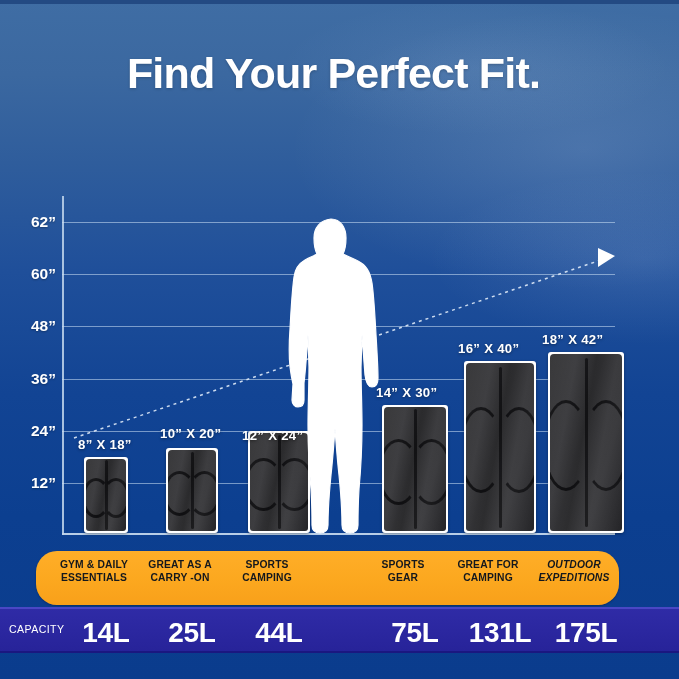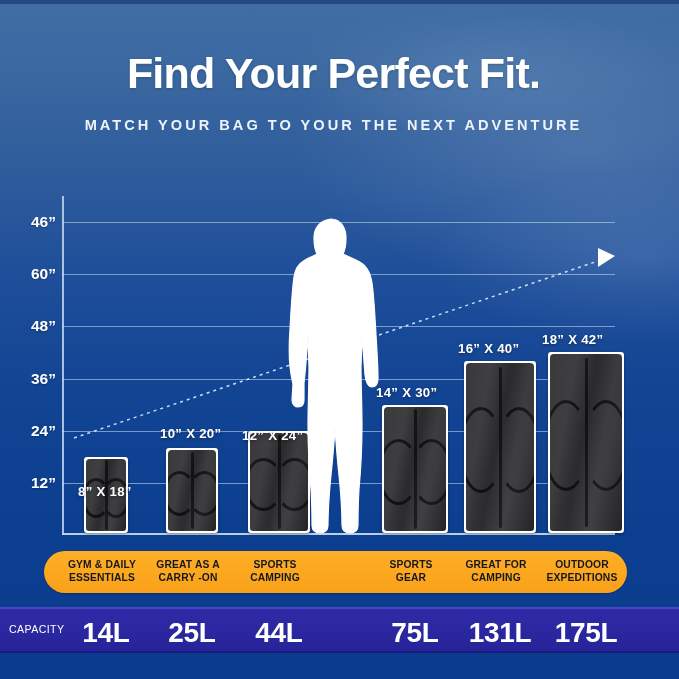--- a/index.html
+++ b/index.html
@@ -76,21 +76,21 @@
     position:absolute;color:#ffffff;font-size:13.2px;font-weight:bold;
     letter-spacing:.3px;white-space:nowrap;
     text-shadow:0 1px 3px rgba(0,0,0,.42);
   }
 
   
   .person{position:absolute;left:284px;top:217px;width:104px;height:320px;}
 
   
   .cat-band{
-    position:absolute;left:44px;top:551px;width:583px;height:42px;
+    position:absolute;left:36px;top:551px;width:583px;height:54px;
     background:linear-gradient(180deg,#ffae28 0%,#fca81f 52%,#f8a01a 100%);
     border-radius:21px;
     box-shadow:0 1px 2px rgba(0,0,0,.25);
   }
   .cat{
     position:absolute;top:7px;text-align:center;color:#14181d;
     font-size:10.3px;font-weight:bold;line-height:13px;letter-spacing:.15px;
   }
 
   
@@ -108,36 +108,35 @@
     font-size:28px;font-weight:bold;letter-spacing:-.3px;
   }
 </style>
 </head>
 <body>
 
 <div id="poster">
 
   <div class="hdr">
     <div class="title">Find Your Perfect Fit.</div>
-    <div class="subtitle">MATCH YOUR BAG TO YOUR THE NEXT ADVENTURE</div>
   </div>
 
   <div class="chart">
     <div class="axis-y"></div>
     <div class="axis-x"></div>
     <div id="gridlines">
         <div class="grid" style="top: 26.0769px;"></div>
         <div class="grid" style="top: 78.2308px;"></div>
         <div class="grid" style="top: 130.385px;"></div>
         <div class="grid" style="top: 182.538px;"></div>
         <div class="grid" style="top: 234.692px;"></div>
         <div class="grid" style="top: 286.846px;"></div>
       </div>
     <div id="yticks">
-        <div class="ytick" style="top: 26.0769px;">46”</div>
+        <div class="ytick" style="top: 26.0769px;">62”</div>
         <div class="ytick" style="top: 78.2308px;">60”</div>
         <div class="ytick" style="top: 130.385px;">48”</div>
         <div class="ytick" style="top: 182.538px;">36”</div>
         <div class="ytick" style="top: 234.692px;">24”</div>
         <div class="ytick" style="top: 286.846px;">12”</div>
       </div>
 
     <svg class="trend" viewBox="0 0 553 339" preserveAspectRatio="none">
       <line x1="12" y1="242" x2="545" y2="62" stroke="#dce8f7" stroke-width="1.5" stroke-dasharray="3 4" opacity="0.92"></line>
       <polygon points="536,52 553,60 536,71" fill="#ffffff"></polygon>
@@ -193,21 +192,21 @@
           <div class="shell">
             <div class="body">
               <div class="arcL"></div>
               <div class="arcR"></div>
               <div class="sheen"></div>
             </div>
           </div>
         </div>
       </div>
     <div id="dimlabels">
-        <div class="dimlbl" style="left: 16px; top: 240.769px; margin-top: 47px;">8” X 18”</div>
+        <div class="dimlbl" style="left: 16px; top: 240.769px;">8” X 18”</div>
         <div class="dimlbl" style="left: 98px; top: 230px;">10” X 20”</div>
         <div class="dimlbl" style="left: 180px; top: 232px;">12” X 24”</div>
         <div class="dimlbl" style="left: 314px; top: 188.615px;">14” X 30”</div>
         <div class="dimlbl" style="left: 396px; top: 145.154px;">16” X 40”</div>
         <div class="dimlbl" style="left: 480px; top: 136.462px;">18” X 42”</div>
       </div>
   </div>
 
   <svg class="person" viewBox="0 0 104 320">
     <path fill="#ffffff" stroke="#ffffff" stroke-width="1.2" d="
@@ -246,21 +245,21 @@
           <div>CAMPING</div>
         </div>
         <div class="cat" style="left: 312px; width: 110px;">
           <div>SPORTS</div>
           <div>GEAR</div>
         </div>
         <div class="cat" style="left: 397px; width: 110px;">
           <div>GREAT FOR</div>
           <div>CAMPING</div>
         </div>
-        <div class="cat" style="left: 483px; width: 110px;">
+        <div class="cat" style="left: 483px; width: 110px; font-style: italic;">
           <div>OUTDOOR</div>
           <div>EXPEDITIONS</div>
         </div>
       </div>
   </div>
 
   <div class="cap-band">
     <div class="cap-word">CAPACITY</div>
     <div id="caps">
         <div class="cap" style="left: 61px; width: 90px;">14L</div>

